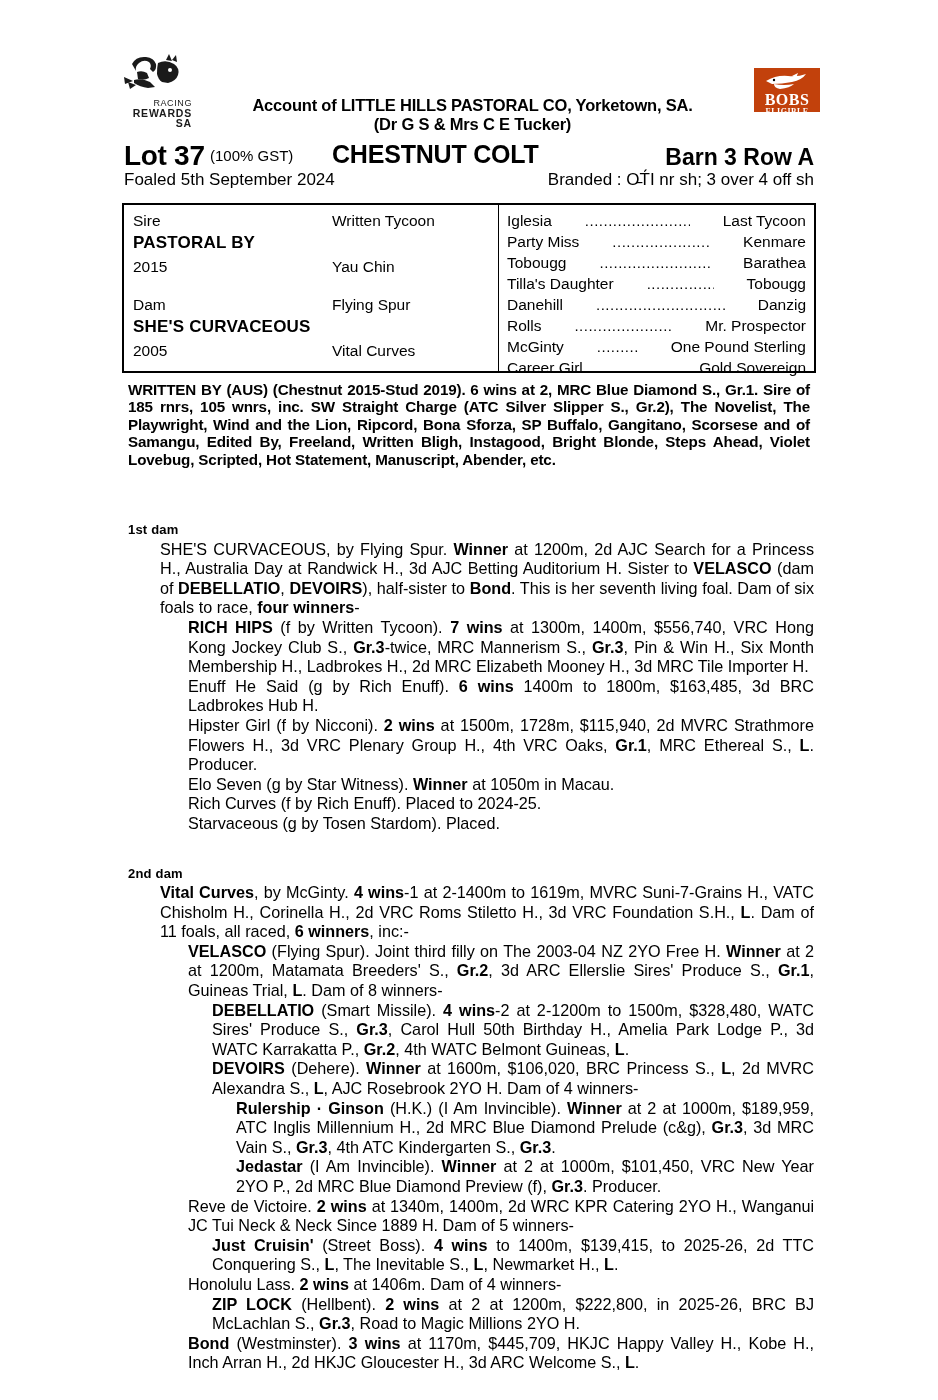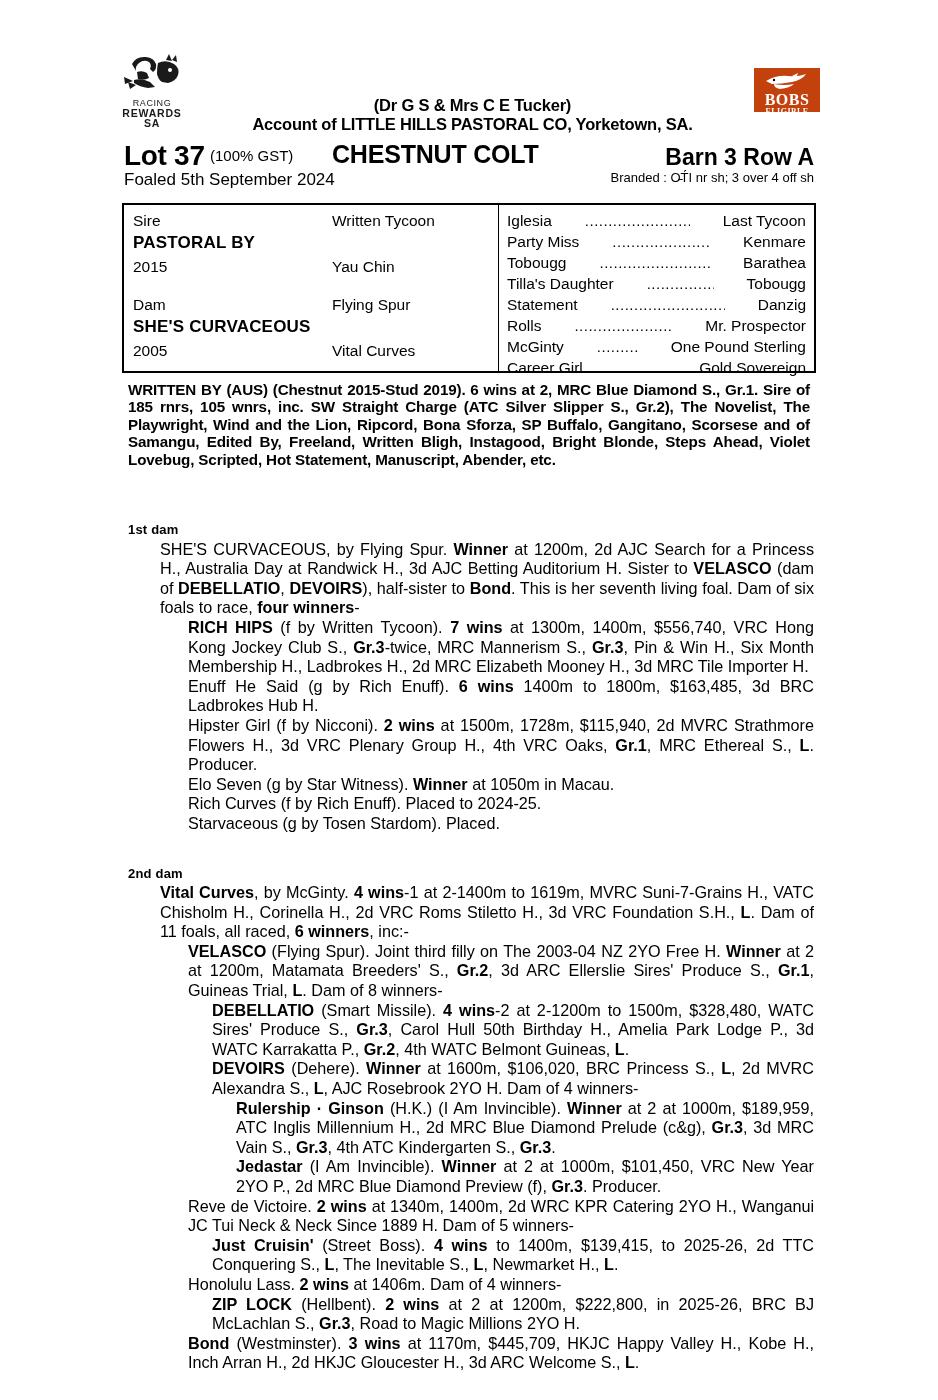--- a/index.html
+++ b/index.html
@@ -37,20 +37,21 @@
     height: 86px;
     text-align: center;
   }
   .rr-logo svg { display: block; margin: 0 auto; }
   .rr-logo .rr-text {
     font-family: "Liberation Sans", sans-serif;
     font-size: 9px;
     line-height: 10px;
     letter-spacing: 0.6px;
     color: #1a1a1a;
+    text-align: right;
   }
   .rr-logo .rr-text .b { font-weight: bold; font-size: 10.5px; letter-spacing: 0.8px;}
 
   .bobs-logo {
     position: absolute;
     left: 754px;
     top: 68px;
     width: 66px;
     height: 44px;
     background: #c2410c;
@@ -121,21 +122,21 @@
     top: 170px;
     width: 690px;
     height: 26px;
   }
   .foaled {
     position: absolute; left: 0; top: 0;
     font-size: 17px;
   }
   .branded {
     position: absolute; right: 0; top: 0;
-    font-size: 13px;
+    font-size: 17px;
   }
   .brand-glyph { font-family: "Liberation Sans", sans-serif; }
 
   
   .ped {
     position: absolute;
     left: 122px;
     top: 203px;
     width: 694px;
     height: 170px;
@@ -274,22 +275,22 @@
           <path d="M12 12 Q22 14 32 12 Q28 16 18 17 Q12 16 12 12 Z"></path>
           <path d="M30 4 L36 1 L34 6 Z"></path>
           <circle cx="12" cy="8" r="1.2" fill="#000000"></circle>
         </g>
       </svg>
       <div class="bobs-t">BOBS</div>
       <div class="bobs-s">ELIGIBLE</div>
     </div>
 
     <div class="account-line">
+      <div>Account of LITTLE HILLS PASTORAL CO, Yorketown, SA.</div>
       <div>(Dr G S &amp; Mrs C E Tucker)</div>
-      <div>Account of LITTLE HILLS PASTORAL CO, Yorketown, SA.</div>
     </div>
   </div>
 
   <div class="lotline">
     <span class="lot-no">Lot 37</span>
     <span class="gst">(100% GST)</span>
     <span class="colour-sex">CHESTNUT COLT</span>
     <span class="barn">Barn 3 Row A</span>
   </div>
 
@@ -330,21 +331,21 @@
         <span class="gp-a">Tobougg</span>
         <span class="gp-dots">.............................................................</span>
         <span class="gp-b">Barathea</span>
       </div>
       <div class="gp-row" style="top:68px">
         <span class="gp-a">Tilla's Daughter</span>
         <span class="gp-dots">.............................................................</span>
         <span class="gp-b">Tobougg</span>
       </div>
       <div class="gp-row" style="top:89px">
-        <span class="gp-a">Statement</span>
+        <span class="gp-a">Danehill</span>
         <span class="gp-dots">.............................................................</span>
         <span class="gp-b">Danzig</span>
       </div>
       <div class="gp-row" style="top:110px">
         <span class="gp-a">Rolls</span>
         <span class="gp-dots">.............................................................</span>
         <span class="gp-b">Mr. Prospector</span>
       </div>
       <div class="gp-row" style="top:131px">
         <span class="gp-a">McGinty</span>

